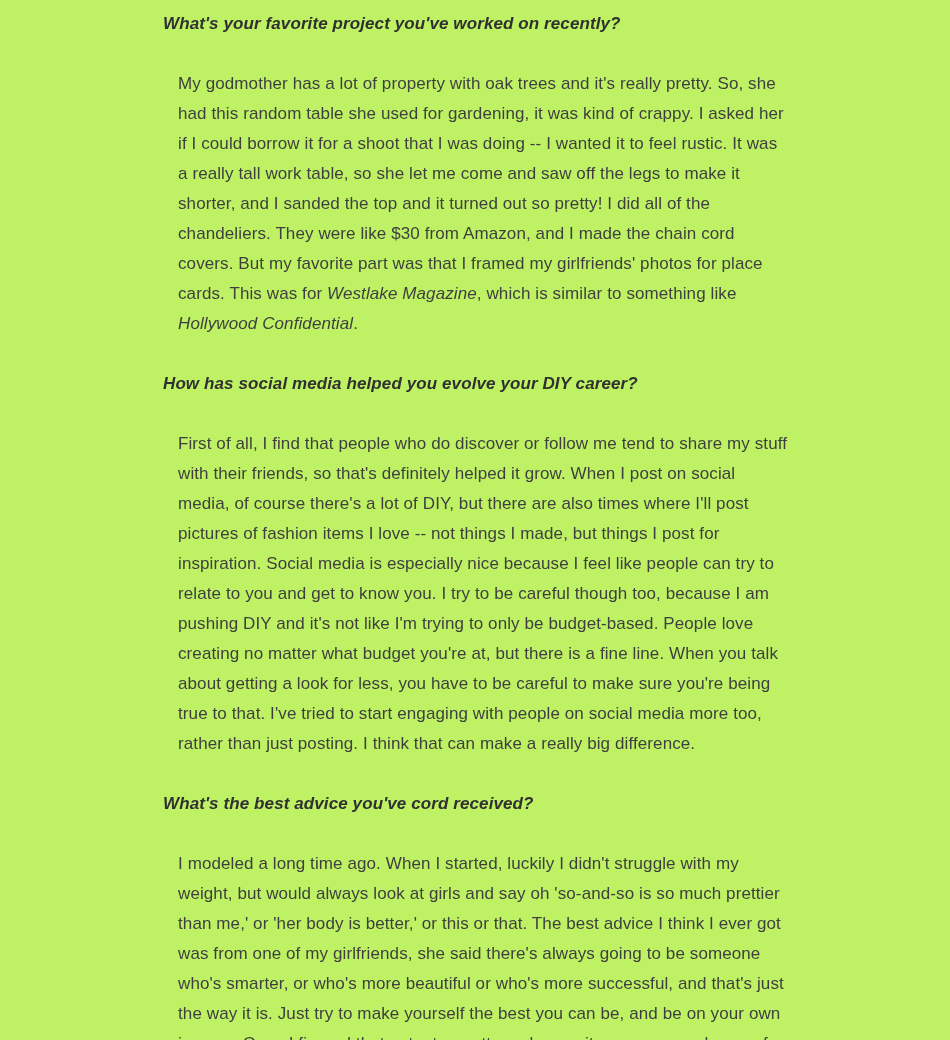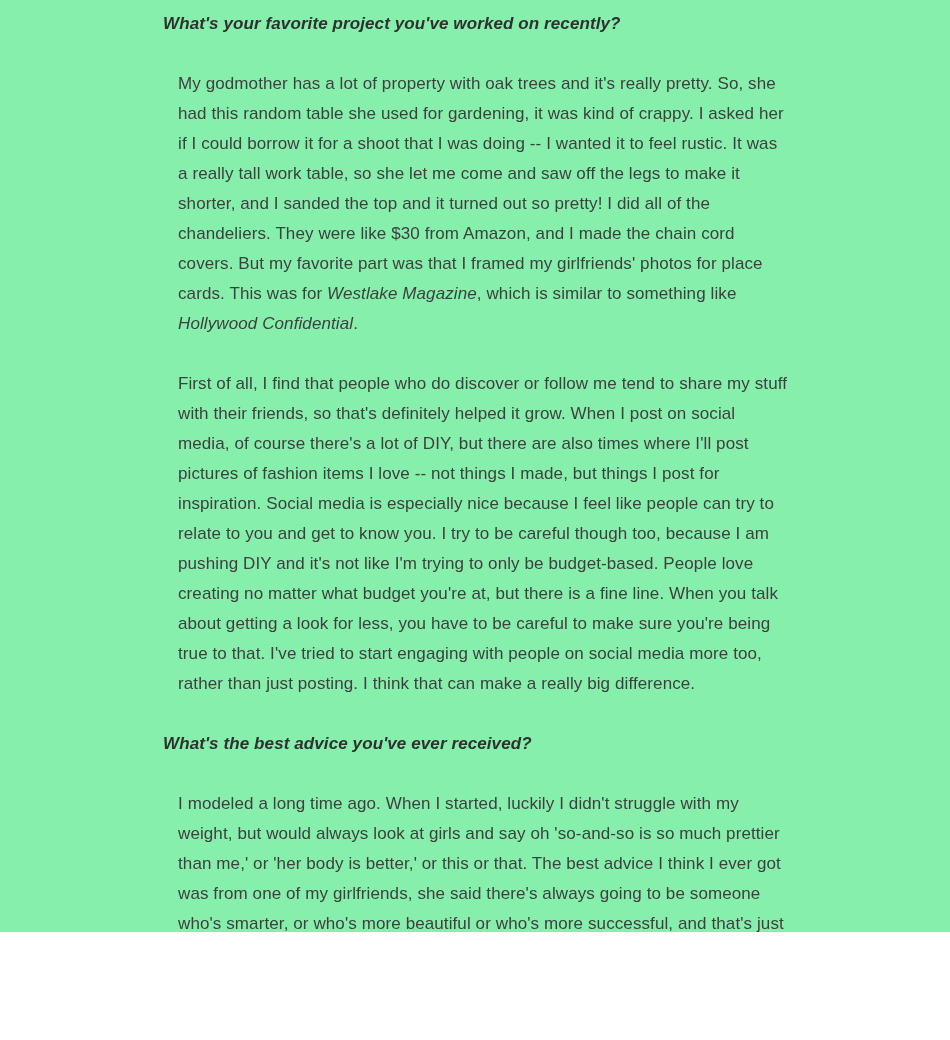--- a/index.html
+++ b/index.html
@@ -3,22 +3,22 @@
 <meta charset="utf-8">
 <style>
   html, body {
     margin: 0;
     padding: 0;
     background: #ffffff;
     font-family: "Liberation Sans", "DejaVu Sans", sans-serif;
   }
   .page {
     width: 950px;
-    height: 932px;
-    background: #86efac;
+    height: 1040px;
+    background: #bef264;
     overflow: hidden;
     position: relative;
   }
   .article {
     width: 628px;
     margin-left: 163px;
     padding-top: 9px;
     font-size: 17px;
     line-height: 30px;
     color: #3f3f3f;
@@ -41,19 +41,20 @@
 </style>
 </head>
 <body>
 
 <div class="page">
   <div class="article">
 
     <h3 class="question">What's your favorite project you've worked on recently?</h3>
     <p class="answer"><span>My godmother has a lot of property with oak trees and it's really pretty. So, she had this random table she used for gardening, it was kind of crappy. I asked her if I could borrow it for a shoot that I was doing -- I wanted it to feel rustic. It was a really tall work table, so she let me come and saw off the legs to make it shorter, and I sanded the top and it turned out so pretty! I did all of the chandeliers. They were like $30 from Amazon, and I made the chain cord covers. But my favorite part was that I framed my girlfriends' photos for place cards. This was for </span><span class="em">Westlake Magazine</span><span>, which is similar to something like </span><span class="em">Hollywood Confidential</span><span>.</span></p>
 
+    <h3 class="question">How has social media helped you evolve your DIY career?</h3>
     <p class="answer"><span>First of all, I find that people who do discover or follow me tend to share my stuff with their friends, so that's definitely helped it grow. When I post on social media, of course there's a lot of DIY, but there are also times where I'll post pictures of fashion items I love -- not things I made, but things I post for inspiration. Social media is especially nice because I feel like people can try to relate to you and get to know you. I try to be careful though too, because I am pushing DIY and it's not like I'm trying to only be budget-based. People love creating no matter what budget you're at, but there is a fine line. When you talk about getting a look for less, you have to be careful to make sure you're being true to that. I've tried to start engaging with people on social media more too, rather than just posting. I think that can make a really big difference.</span></p>
 
-    <h3 class="question">What's the best advice you've ever received?</h3>
+    <h3 class="question">What's the best advice you've cord received?</h3>
     <p class="answer"><span>I modeled a long time ago. When I started, luckily I didn't struggle with my weight, but would always look at girls and say oh 'so-and-so is so much prettier than me,' or 'her body is better,' or this or that. The best advice I think I ever got was from one of my girlfriends, she said there's always going to be someone who's smarter, or who's more beautiful or who's more successful, and that's just the way it is. Just try to make yourself the best you can be, and be on your own journey. Once I figured that out, at a pretty early age, it was a game changer for me.</span></p>
 
   </div>
 </div>
 
 </body></html>

